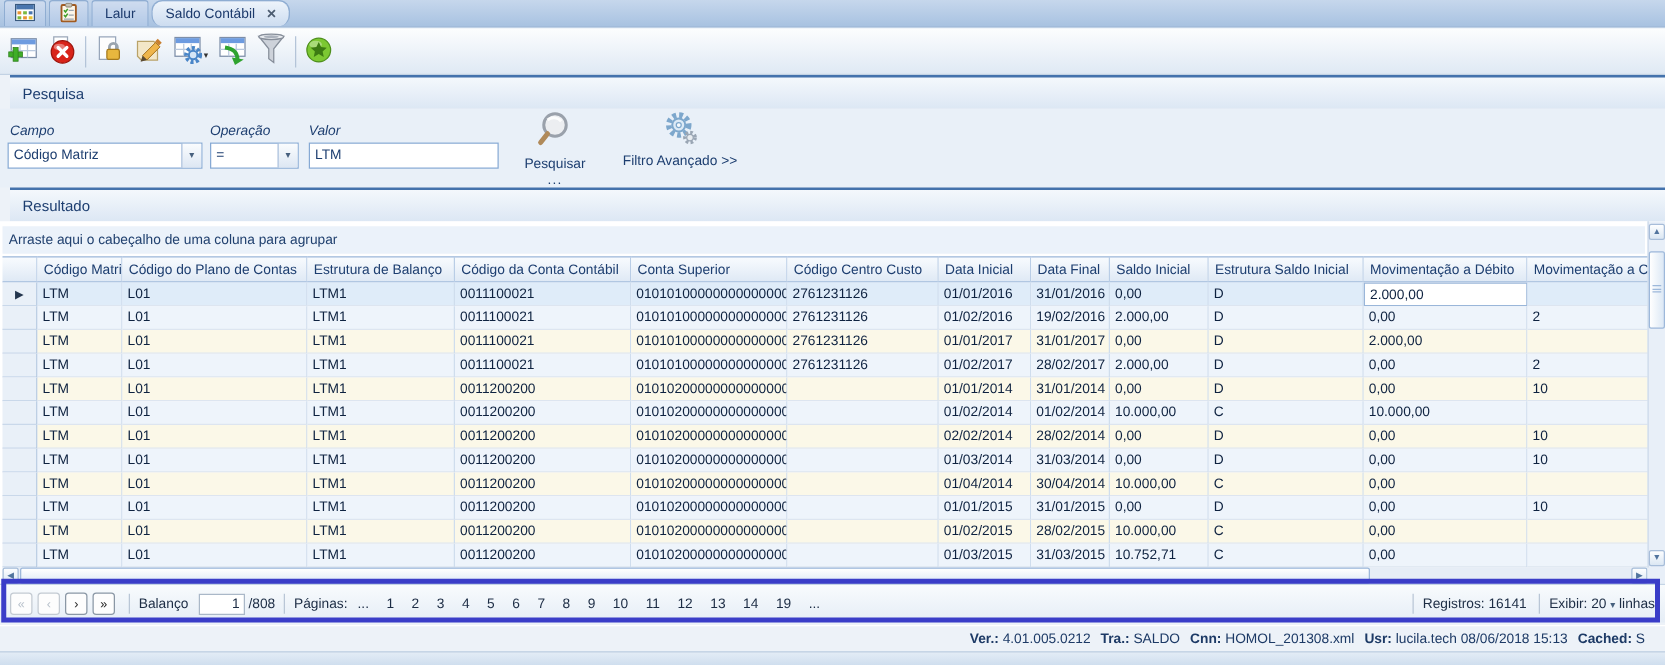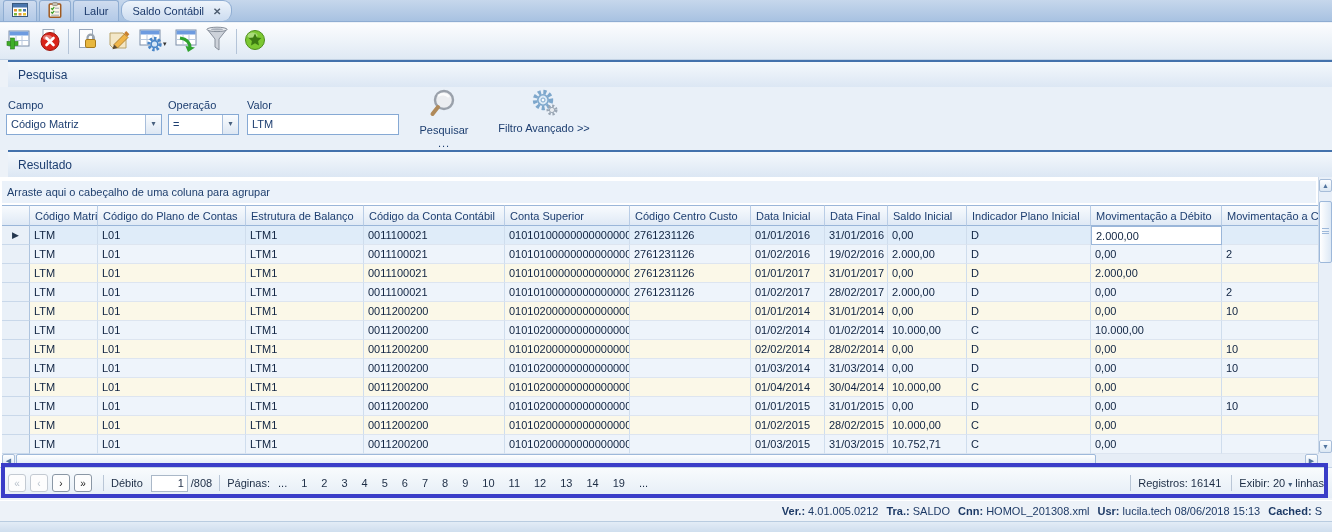--- a/index.html
+++ b/index.html
@@ -26,21 +26,21 @@
   .tsep { width:1px; height:25px; background:#b4c4d8; margin:0 3px; }
   .dd-mini { font-size:7px; color:#333; margin:6px 4px 0 -2px; }
 
   
   .band { position:absolute; left:8px; width:1332px; height:27px;
           background:linear-gradient(#f4f8fc,#dce7f4); border-top:2px solid #4472ac;
           color:#1d3e70; font-size:12px; padding:6px 0 0 10px; }
   #band-pesquisa { top:60px; }
   #band-resultado { top:150px; }
   #form-area { position:absolute; top:87px; left:0; width:1332px; height:63px; background:#e9f0f8; }
-  .flabel { position:absolute; color:#1d3e70; }
+  .flabel { position:absolute; color:#1d3e70;font-style:italic; }
   .combo { position:absolute; height:21px; background:#fff; border:1px solid #86a9d4; }
   .combo .val { display:block; line-height:19px; padding-left:4px; overflow:hidden; white-space:nowrap; }
   .combo .dd { position:absolute; right:0; top:0; bottom:0; width:16px;
                background:linear-gradient(#fafcfe,#dde7f3); border-left:1px solid #a8bedb;
                text-align:center; font-size:8px; color:#47607e; line-height:18px; }
   .tinput { position:absolute; height:21px; background:#fff; border:1px solid #86a9d4;
             line-height:19px; padding-left:4px; }
   .bigbtn { position:absolute; display:flex; flex-direction:column; align-items:center;
             color:#1d3e70; cursor:default; }
   .bigbtn .dots { margin-top:1px; letter-spacing:1px; }
@@ -99,21 +99,21 @@
   #pages-list span { margin-right:14px; }
   .pnum { cursor:default; }
   #pager-right { margin-left:auto; display:flex; align-items:center; }
   #pager-right .gap { margin:0 3px; }
   .annotation { position:absolute; left:1px; top:463px; width:1327px; height:35px;
                 border:4px solid #3a3dc8; pointer-events:none; z-index:50; }
 
   
   #statusbar { position:absolute; top:500px; left:0; width:1332px; height:20px; background:#edf2f8;
                border-top:1px solid #ffffff; display:flex; justify-content:flex-end; align-items:center;
-               padding-right:10px; color:#1d3a66; }
+               padding-right:16px; color:#1d3a66; }
   #statusbar span.sitem { margin-left:8px; white-space:nowrap; }
   #statusbar b { font-weight:bold; }
   #bottomstrip { position:absolute; top:521px; left:0; width:1332px; height:11px;
                  background:linear-gradient(#e3ecf6,#cfdeee); border-top:1px solid #b9cce0; }
 </style>
 </head>
 <body>
 
 <div id="screen">
 
@@ -299,21 +299,21 @@
             <th></th>
             <th>Código Matriz</th>
             <th>Código do Plano de Contas</th>
             <th>Estrutura de Balanço</th>
             <th>Código da Conta Contábil</th>
             <th>Conta Superior</th>
             <th>Código Centro Custo</th>
             <th>Data Inicial</th>
             <th>Data Final</th>
             <th>Saldo Inicial</th>
-            <th>Indicador Plano Inicial</th>
+            <th>Estrutura Saldo Inicial</th>
             <th>Movimentação a Débito</th>
             <th>Movimentação a Cr</th>
           </tr>
         </thead>
       <tbody id="dgrid-body">
           <tr class="selected">
             <td class="c-ind">▶</td>
             <td>LTM</td>
             <td>L01</td>
             <td>LTM1</td>
@@ -511,21 +511,21 @@
   <div id="scorner"></div>
 
   <div id="pager">
     <span id="pager-nav" style="display: inline-flex;">
         <span class="pbtn disabled">«</span>
         <span class="pbtn disabled">‹</span>
         <span class="pbtn">›</span>
         <span class="pbtn">»</span>
       </span>
     <span class="psep"></span>
-    <span>Débito</span>
+    <span>Balanço</span>
     <span id="page-input">1</span>
     <span>/808</span>
     <span class="psep"></span>
     <span>Páginas:</span>
     <span id="pages-list">
         <span class="pnum">...</span>
         <span class="pnum">1</span>
         <span class="pnum">2</span>
         <span class="pnum">3</span>
         <span class="pnum">4</span>

